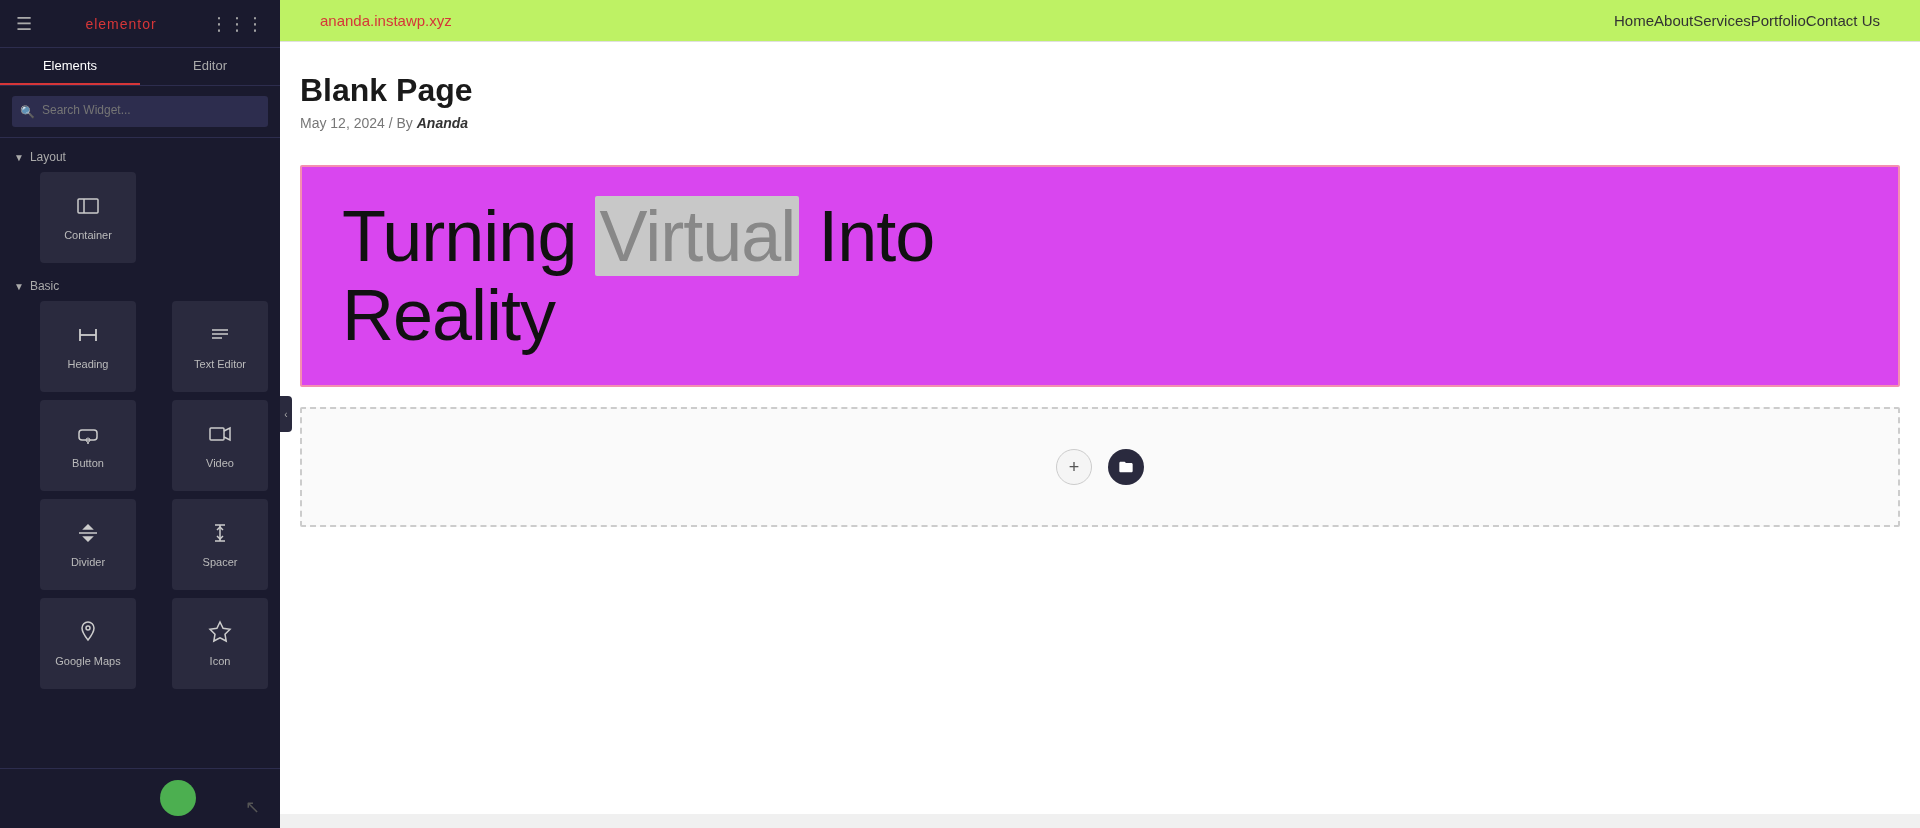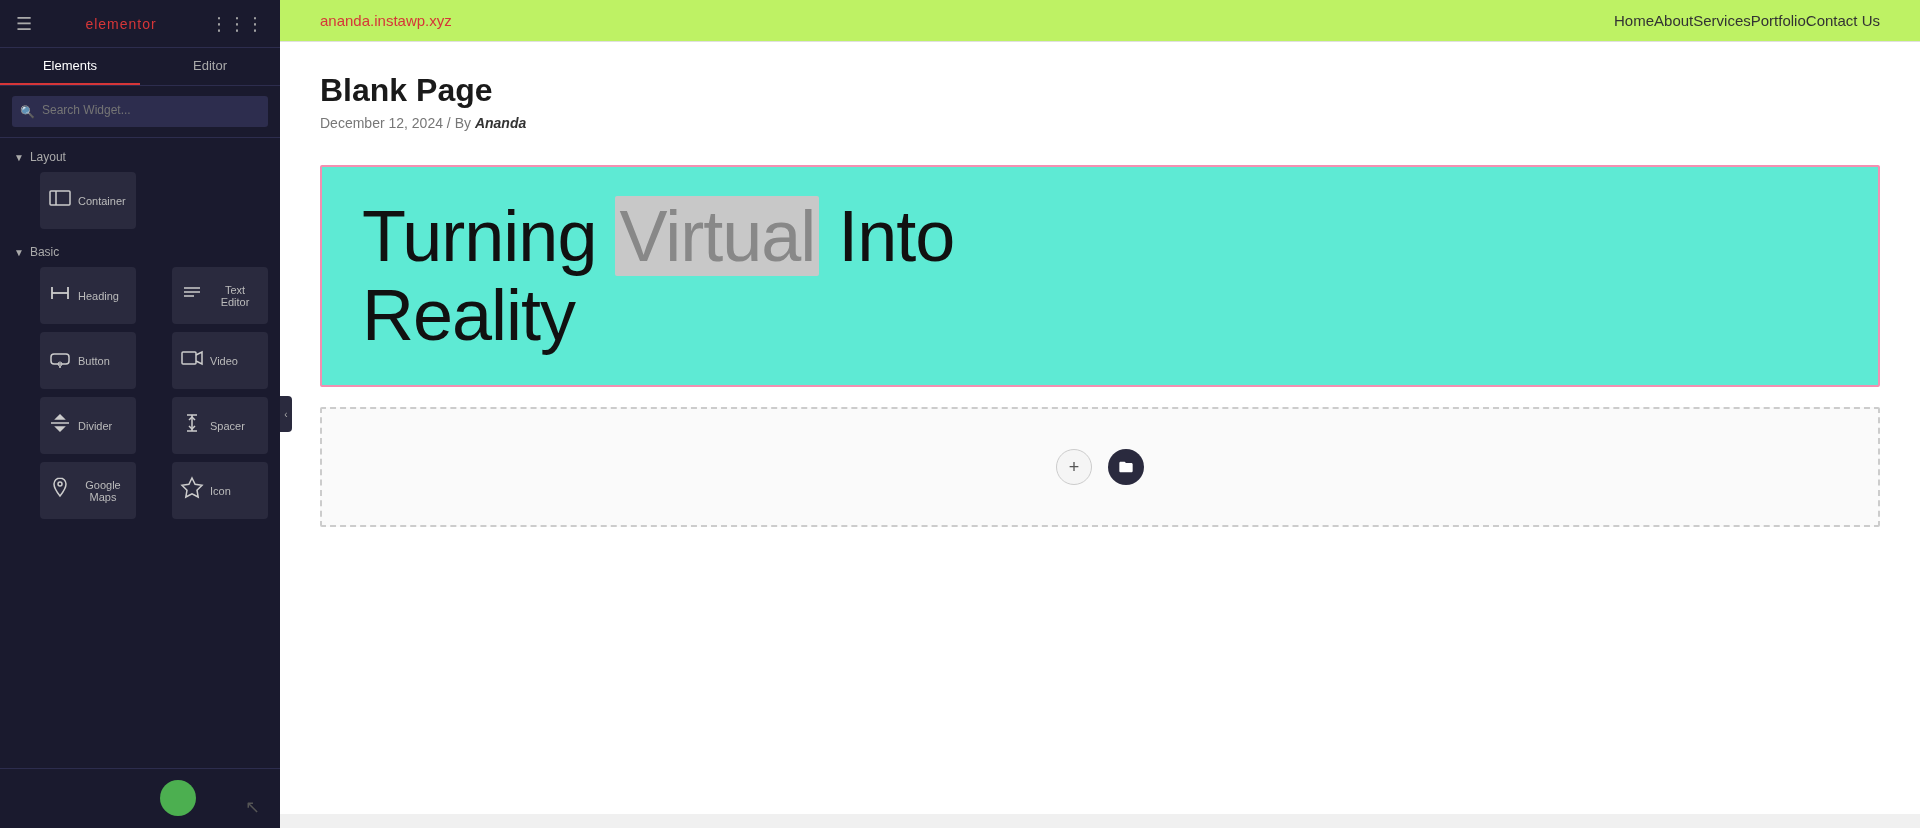--- a/index.html
+++ b/index.html
@@ -116,23 +116,23 @@
     .widget-grid {
       display: grid;
       grid-template-columns: 1fr 1fr;
       gap: 8px;
       padding: 0 12px 4px;
     }
 
     .widget-item {
       background: #2a2a3e;
       border-radius: 4px;
-      padding: 14px 8px;
-      display: flex;
-      flex-direction: row;
+      padding: 22px 8px;
+      display: flex;
+      flex-direction: column;
       align-items: center;
       gap: 6px;
       cursor: pointer;
       transition: background 0.15s;
       margin-left: 28px;
     }
 
     .widget-item .widget-icon {
       font-size: 20px;
       color: #ccc;
@@ -223,21 +223,21 @@
     }
 
     .site-nav a {
       text-decoration: none;
       color: #333;
       font-size: 15px;
       font-weight: 400;
     }
 
     .page-content {
-      padding: 30px 40px 40px;
+      padding: 30px 20px 40px;
       background: #fff;
       min-height: calc(828px - 56px);
     }
 
     .page-title {
       font-size: 32px;
       font-weight: 700;
       color: #1a1a1a;
       margin-bottom: 6px;
     }
@@ -253,21 +253,21 @@
     .content-area {
       padding-top: 10px;
     }
 
     
     .widget-container {
       border: 2px solid #f48fb1;
       border-radius: 2px;
       padding: 30px 40px;
       margin-bottom: 20px;
-      background: #5eead4;
+      background: #d946ef;
     }
 
     .hero-text {
       font-size: 72px;
       font-weight: 300;
       color: #111;
       line-height: 1.1;
       letter-spacing: -1px;
     }
 
@@ -480,21 +480,21 @@
       <a>About</a>
       <a>Services</a>
       <a>Portfolio</a>
       <a>Contact Us</a>
     </nav>
   </div>
 
   <div class="page-content">
     <h1 class="page-title">Blank Page</h1>
     <div class="page-meta">
-      <span>December 12, 2024</span>
+      <span>May 12, 2024</span>
       <span> / By </span>
       <span class="by">Ananda</span>
     </div>
 
     <div class="content-area">
 
       <div class="widget-container">
         <div class="hero-text">
           <span>Turning</span>
           <span class="highlight">Virtual</span>

